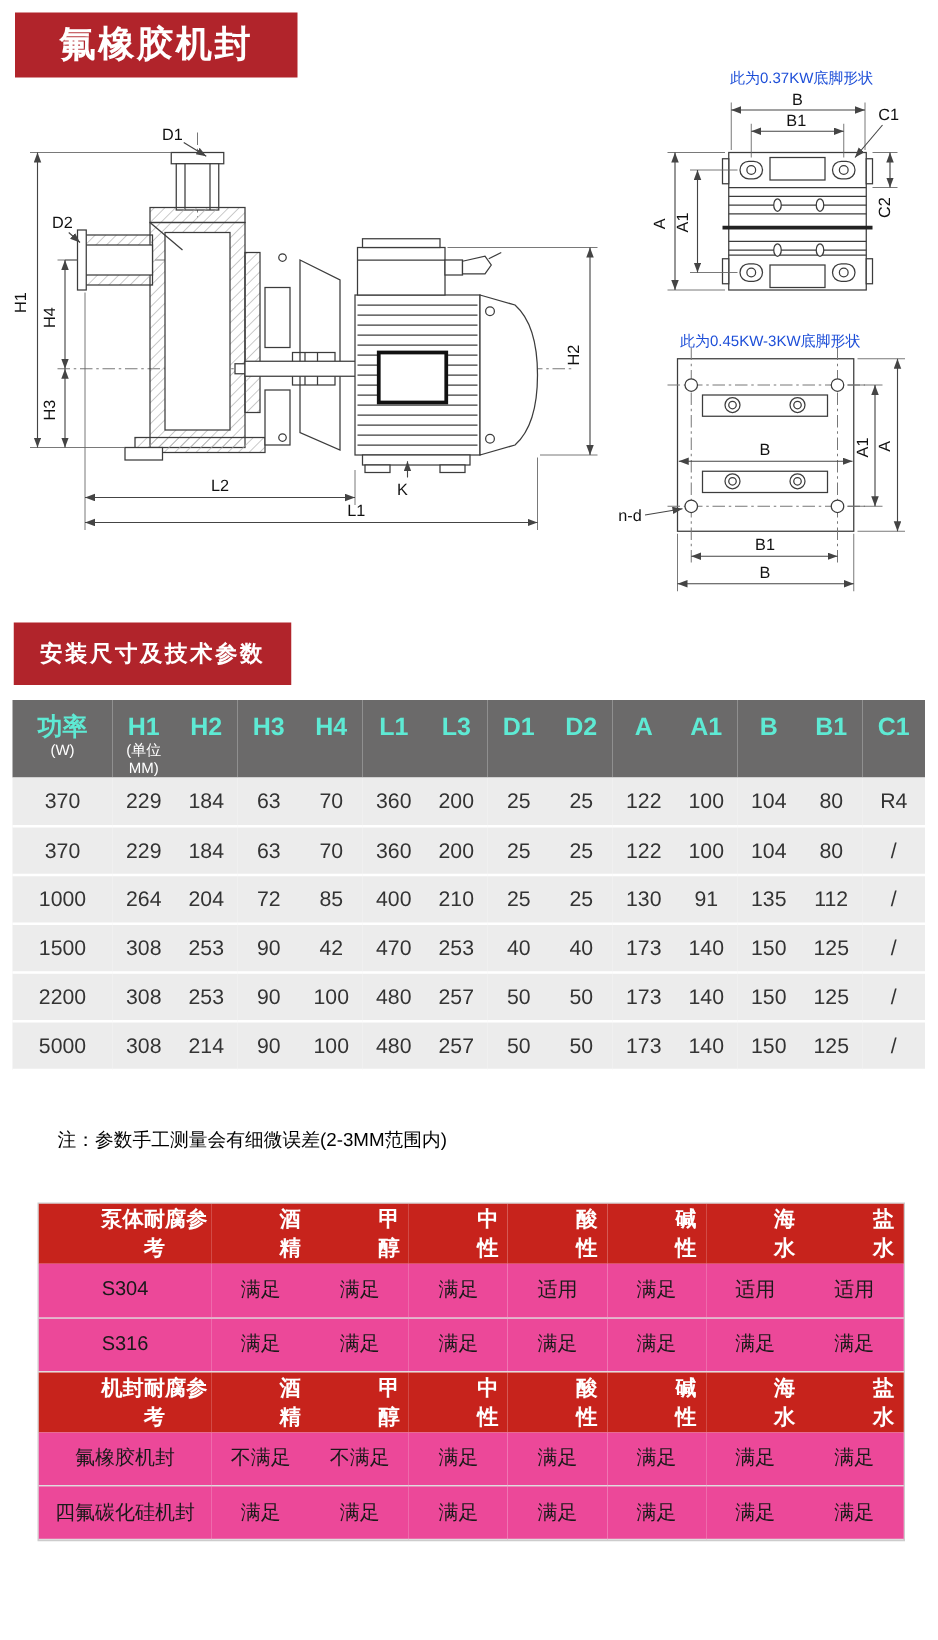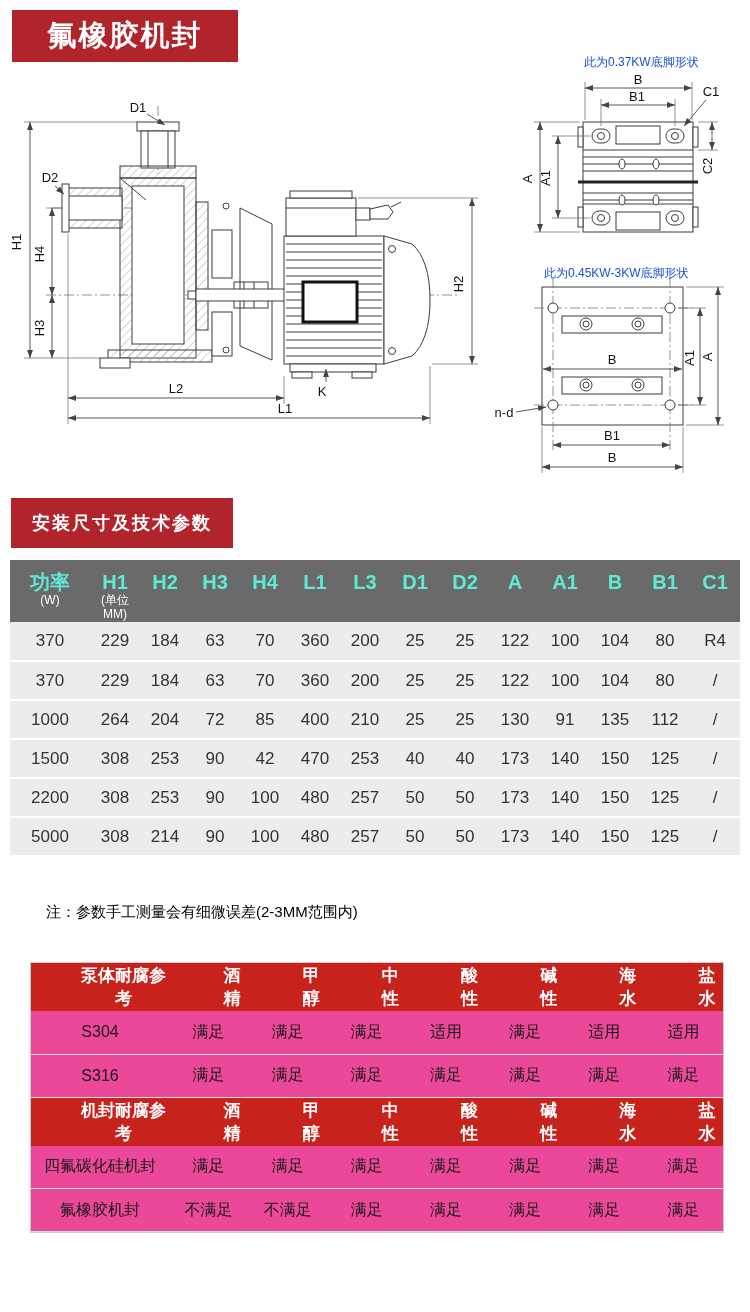--- a/index.html
+++ b/index.html
@@ -502,37 +502,37 @@
           <th>甲醇</th>
           <th>中性</th>
           <th>酸性</th>
           <th>碱性</th>
           <th>海水</th>
           <th>盐水</th>
         </tr>
       </thead>
       <tbody>
           <tr>
-            <td>四氟碳化硅机封</td>
-            <td>满足</td>
-            <td>满足</td>
-            <td>满足</td>
-            <td>满足</td>
-            <td>满足</td>
-            <td>满足</td>
-            <td>满足</td>
-          </tr>
-          <tr>
             <td>氟橡胶机封</td>
             <td>不满足</td>
             <td>不满足</td>
             <td>满足</td>
             <td>满足</td>
             <td>满足</td>
             <td>满足</td>
             <td>满足</td>
           </tr>
+          <tr>
+            <td>四氟碳化硅机封</td>
+            <td>满足</td>
+            <td>满足</td>
+            <td>满足</td>
+            <td>满足</td>
+            <td>满足</td>
+            <td>满足</td>
+            <td>满足</td>
+          </tr>
         </tbody>
     </table>
 
   </div>
 
 </div>
 
 </body></html>

